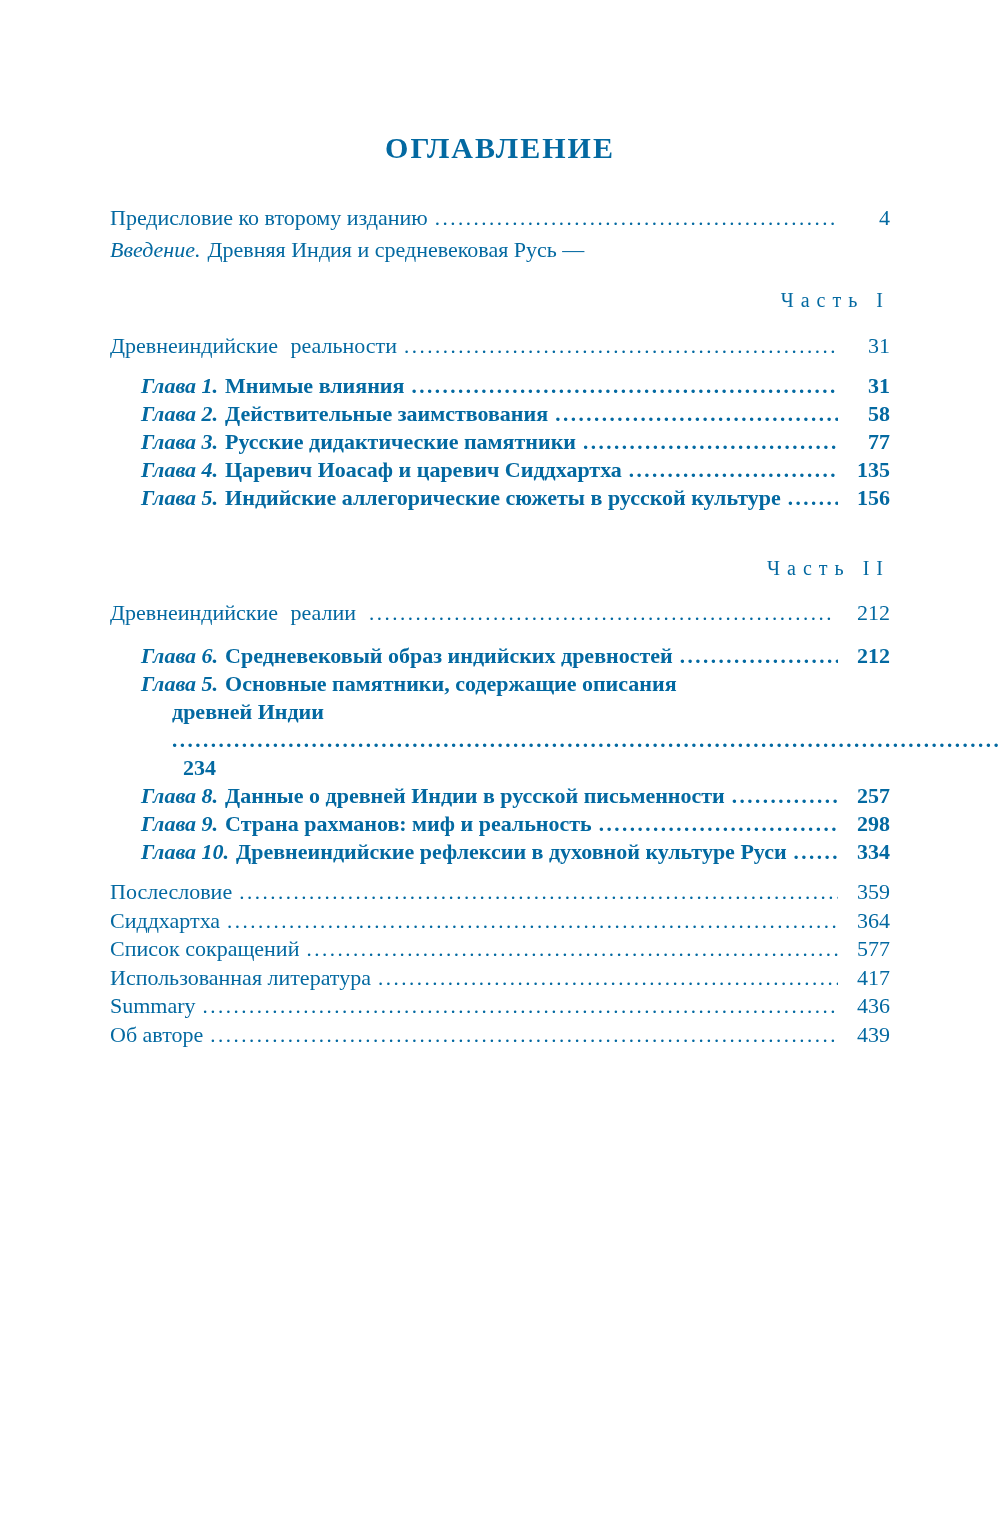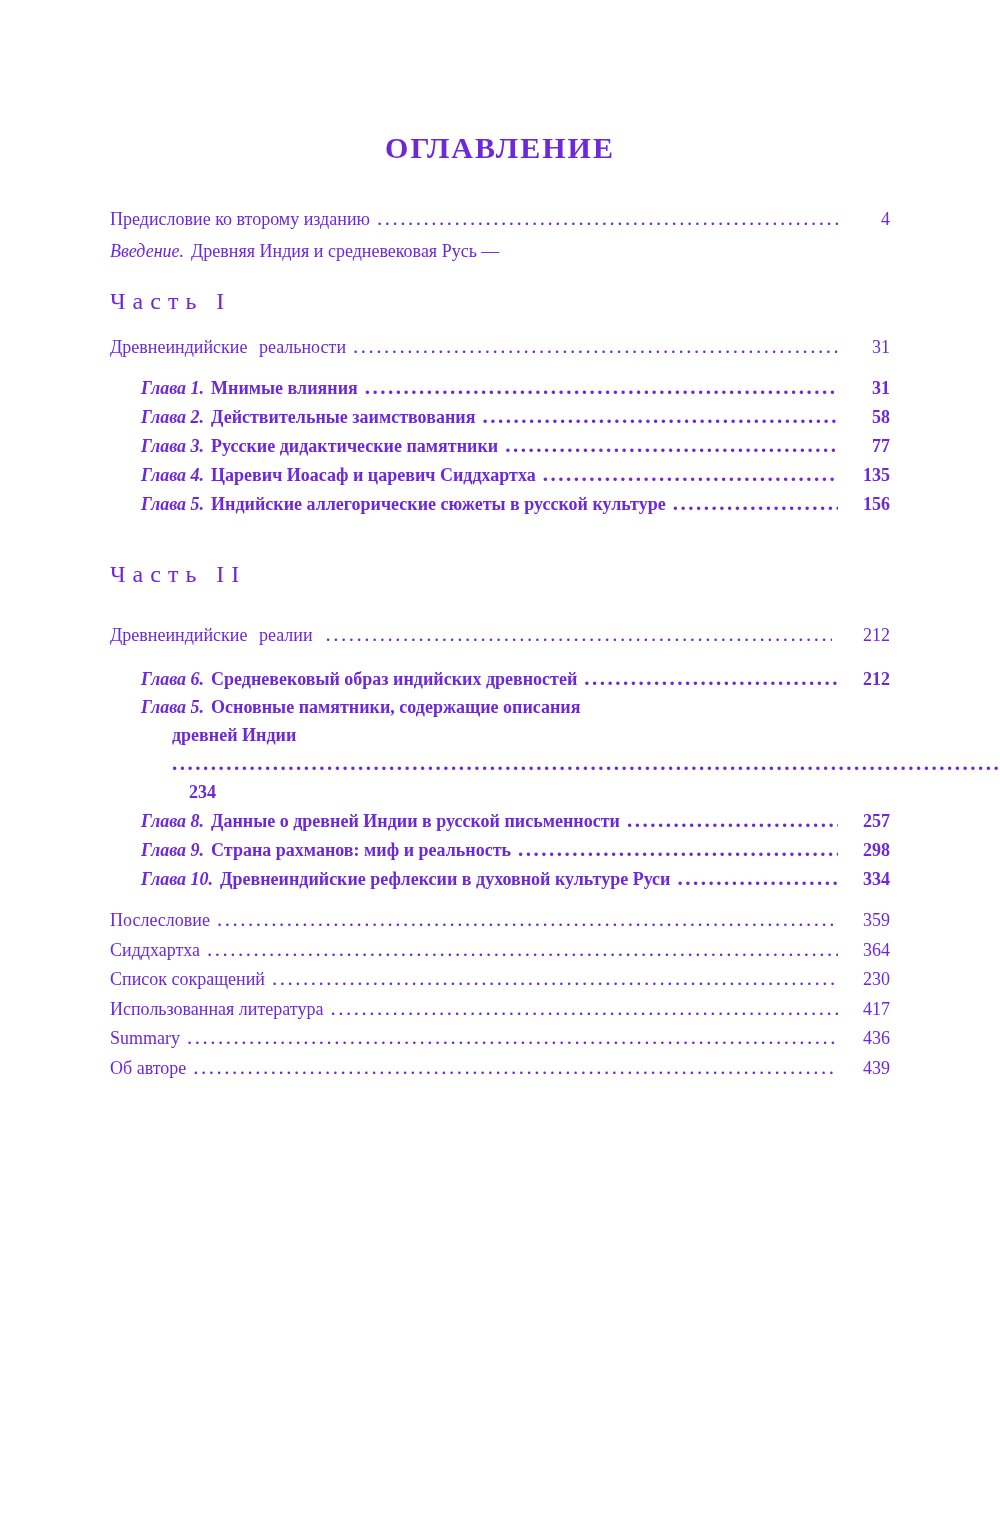--- a/index.html
+++ b/index.html
@@ -6,41 +6,41 @@
     margin: 0;
     padding: 0;
     background: #ffffff;
   }
   .page {
     position: relative;
     width: 1000px;
     height: 1534px;
     background: #ffffff;
     font-family: "Liberation Serif", serif;
-    color: #6d28d9;
+    color: #0369a1;
     overflow: hidden;
   }
   .content {
     position: absolute;
     left: 110px;
     top: 0;
     width: 780px;
   }
   .title {
     margin-top: 130px;
     text-align: center;
     font-weight: bold;
     font-size: 30px;
     line-height: 35px;
     letter-spacing: 2px;
   }
   .row {
     display: flex;
     align-items: baseline;
-    font-size: 18px;
+    font-size: 22px;
   }
   .t { white-space: nowrap; }
   .it { font-style: italic; margin-right: 7px; }
   .leader {
     flex: 1 1 auto;
     overflow: hidden;
     white-space: nowrap;
     min-width: 12px;
     margin: 0 8px 0 7px;
   }
@@ -51,28 +51,29 @@
   }
   .pg {
     flex: 0 0 auto;
     min-width: 44px;
     text-align: right;
   }
   .block-front { margin-top: 37px; }
   .block-front .row { line-height: 32px; }
   .cont { padding-left: 29px; }
   .part {
-    font-size: 24px;
+    font-size: 20px;
     line-height: 30px;
     letter-spacing: 7px;
     margin-top: 19px;
+    text-align: right;
   }
   .part.second { margin-top: 41px; }
   .heading-row { margin-top: 15px; line-height: 31px; }
-  .heading-row.second { margin-top: 30px; gap: 6px; }
+  .heading-row.second { margin-top: 14px; gap: 6px; }
   .heading-row .t { font-weight: normal; word-spacing: 7px; }
   .chapters { margin-top: 10px; font-weight: bold; }
   .chapters .row { line-height: 28px; }
   .chapters.second { margin-top: 13px; }
   .chap { padding-left: 31px; }
   .chap-cont { padding-left: 55px; flex-direction: column; }
   .block-back { margin-top: 12px; }
   .block-back .row { line-height: 28.6px; }
 </style>
 </head>
@@ -176,21 +177,21 @@
         <span class="pg">359</span>
       </div>
       <div class="row">
         <span class="t">Сиддхартха</span>
         <span class="leader"></span>
         <span class="pg">364</span>
       </div>
       <div class="row">
         <span class="t">Список сокращений</span>
         <span class="leader"></span>
-        <span class="pg">230</span>
+        <span class="pg">577</span>
       </div>
       <div class="row">
         <span class="t">Использованная литература</span>
         <span class="leader"></span>
         <span class="pg">417</span>
       </div>
       <div class="row">
         <span class="t">Summary</span>
         <span class="leader"></span>
         <span class="pg">436</span>

